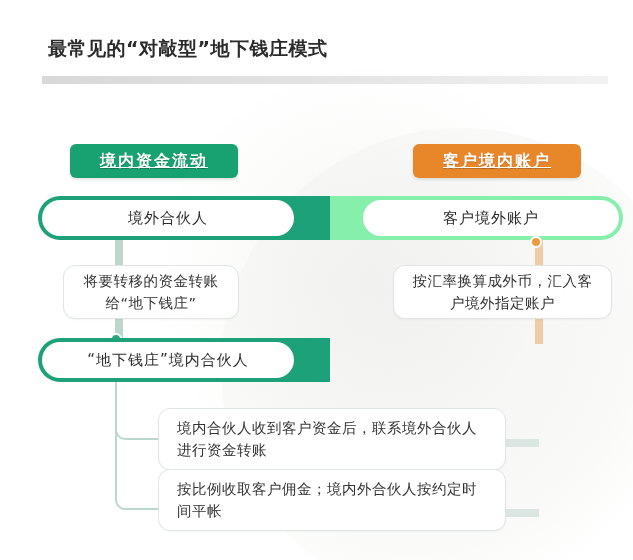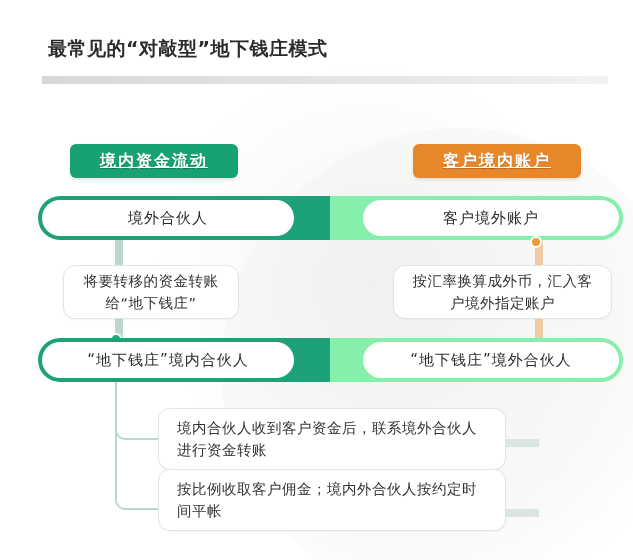--- a/index.html
+++ b/index.html
@@ -133,23 +133,20 @@
     <div class="card-text">将要转移的资金转账给“地下钱庄”</div>
   </div>
 
   <div class="card card-center" style="left:385px; top:257px; width:219px; height:54px;">
     <div class="card-text">按汇率换算成外币，汇入客户境外指定账户</div>
   </div>
 
   <div class="band band-green row2">
     <div class="band-inner">“地下钱庄”境内合伙人</div>
   </div>
-  <div class="band band-orange row2">
-    <div class="band-inner">“地下钱庄”境外合伙人</div>
-  </div>
 
   <div class="bracket" style="left:107px; top:374px; width:54px; height:58px;"></div>
   <div class="bracket" style="left:107px; top:374px; width:54px; height:128px;"></div>
 
   <div class="hline" style="left:497px; top:431px; width:34px; background:#dbe6e2;"></div>
   <div class="hline" style="left:497px; top:501px; width:34px; background:#dbe6e2;"></div>
 
   <div class="card card-left" style="left:150px; top:400px; width:348px; height:62px;">
     <div class="card-text">境内合伙人收到客户资金后，联系境外合伙人进行资金转账</div>
   </div>

